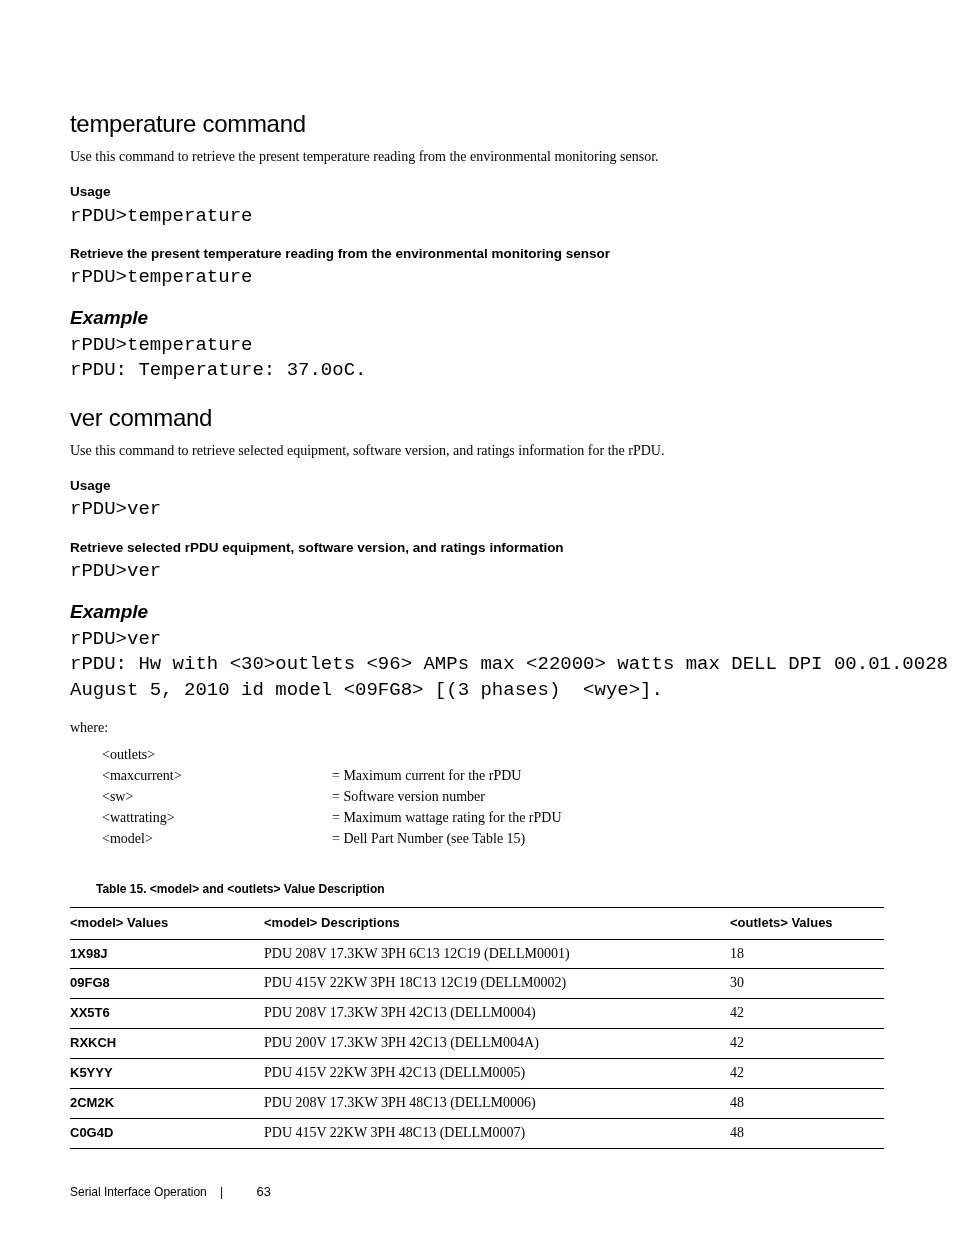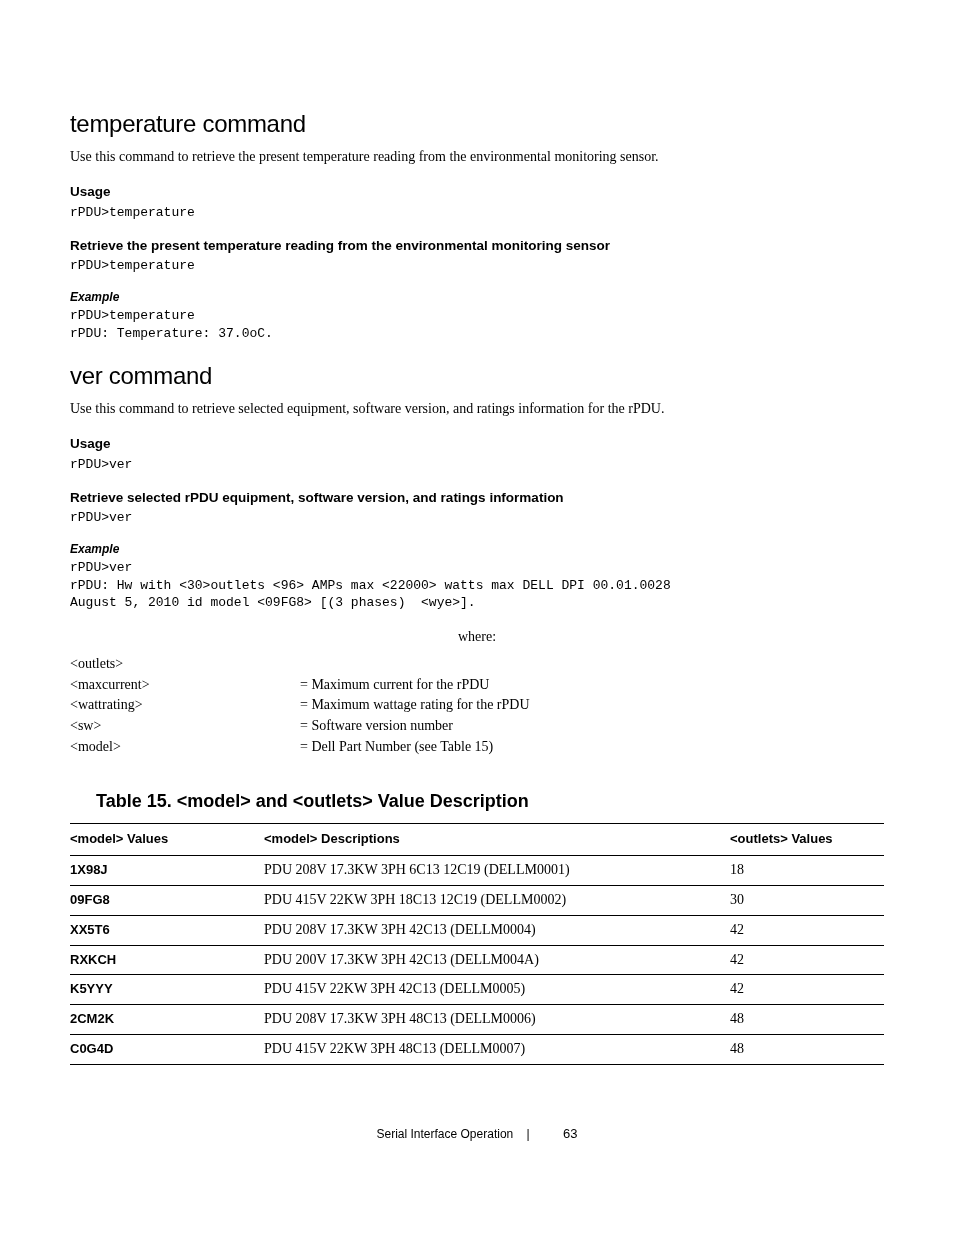--- a/index.html
+++ b/index.html
@@ -25,36 +25,36 @@
     font-family: "Arial Narrow", Arial, sans-serif;
     font-weight: bold;
     font-size: 13.5px;
     font-stretch: condensed;
     margin: 16px 0 2px 0;
   }
   .subhead-italic {
     font-family: "Arial Narrow", Arial, sans-serif;
     font-weight: bold;
     font-style: italic;
-    font-size: 12px;
+    font-size: 19px;
     margin: 14px 0 2px 0;
   }
   .mono {
     font-family: "Courier New", monospace;
-    font-size: 13px;
+    font-size: 19px;
     white-space: pre;
     margin: 0 0 4px 0;
   }
-  .where-list { }
+  .where-list { margin-left: 32px; }
   .where-row { display: flex; margin: 2px 0; }
   .where-term { width: 230px; flex-shrink: 0; }
   .table-caption {
     font-family: "Arial Narrow", Arial, sans-serif;
     font-weight: bold;
-    font-size: 18px;
+    font-size: 12px;
     margin: 32px 0 10px 26px;
   }
   table {
     border-collapse: collapse;
     width: 100%;
     font-size: 14px;
   }
   thead th {
     font-family: "Arial Narrow", Arial, sans-serif;
     font-weight: bold;
@@ -72,22 +72,22 @@
   tbody tr:last-child td { border-bottom: 1.5px solid #000; }
   td.col-model {
     font-family: "Arial Narrow", Arial, sans-serif;
     font-weight: bold;
     font-size: 13px;
     width: 190px;
   }
   td.col-desc { }
   td.col-outlets { width: 150px; margin-left: 7px; }
   .footer {
-    margin-top: 60px;
-    text-align: center;
+    margin-top: 34px;
+    text-align: left;
     font-size: 12px;
     font-family: Arial, sans-serif;
   }
   .footer .page { font-size: 13px; margin-left: 20px; }
   .footer .sep { margin: 0 10px; }
 </style>
 </head>
 <body>
 
 <h2 class="section">temperature command</h2>
@@ -110,36 +110,36 @@
 <div class="mono">rPDU&gt;ver</div>
 
 <div class="subhead">Retrieve selected rPDU equipment, software version, and ratings information</div>
 <div class="mono">rPDU&gt;ver</div>
 
 <div class="subhead-italic">Example</div>
 <div class="mono">rPDU&gt;ver
 rPDU: Hw with &lt;30&gt;outlets &lt;96&gt; AMPs max &lt;22000&gt; watts max DELL DPI 00.01.0028 
 August 5, 2010 id model &lt;09FG8&gt; [(3 phases)  &lt;wye&gt;].</div>
 
-<p style="margin-top:16px;margin-bottom:8px;text-align:center;">where:</p>
+<p style="margin-top:16px;margin-bottom:8px;">where:</p>
 <div class="where-list">
   <div class="where-row">
       <span class="where-term">&lt;outlets&gt;</span>
     </div>
   <div class="where-row">
       <span class="where-term">&lt;maxcurrent&gt;</span>
       <span>= Maximum current for the rPDU</span>
     </div>
   <div class="where-row">
+      <span class="where-term">&lt;sw&gt;</span>
+      <span>= Software version number</span>
+    </div>
+  <div class="where-row">
       <span class="where-term">&lt;wattrating&gt;</span>
       <span>= Maximum wattage rating for the rPDU</span>
-    </div>
-  <div class="where-row">
-      <span class="where-term">&lt;sw&gt;</span>
-      <span>= Software version number</span>
     </div>
   <div class="where-row">
       <span class="where-term">&lt;model&gt;</span>
       <span>= Dell Part Number (see Table 15)</span>
     </div>
 </div>
 
 <div class="table-caption">Table 15. &lt;model&gt; and &lt;outlets&gt; Value Description</div>
 <table>
   <thead>

